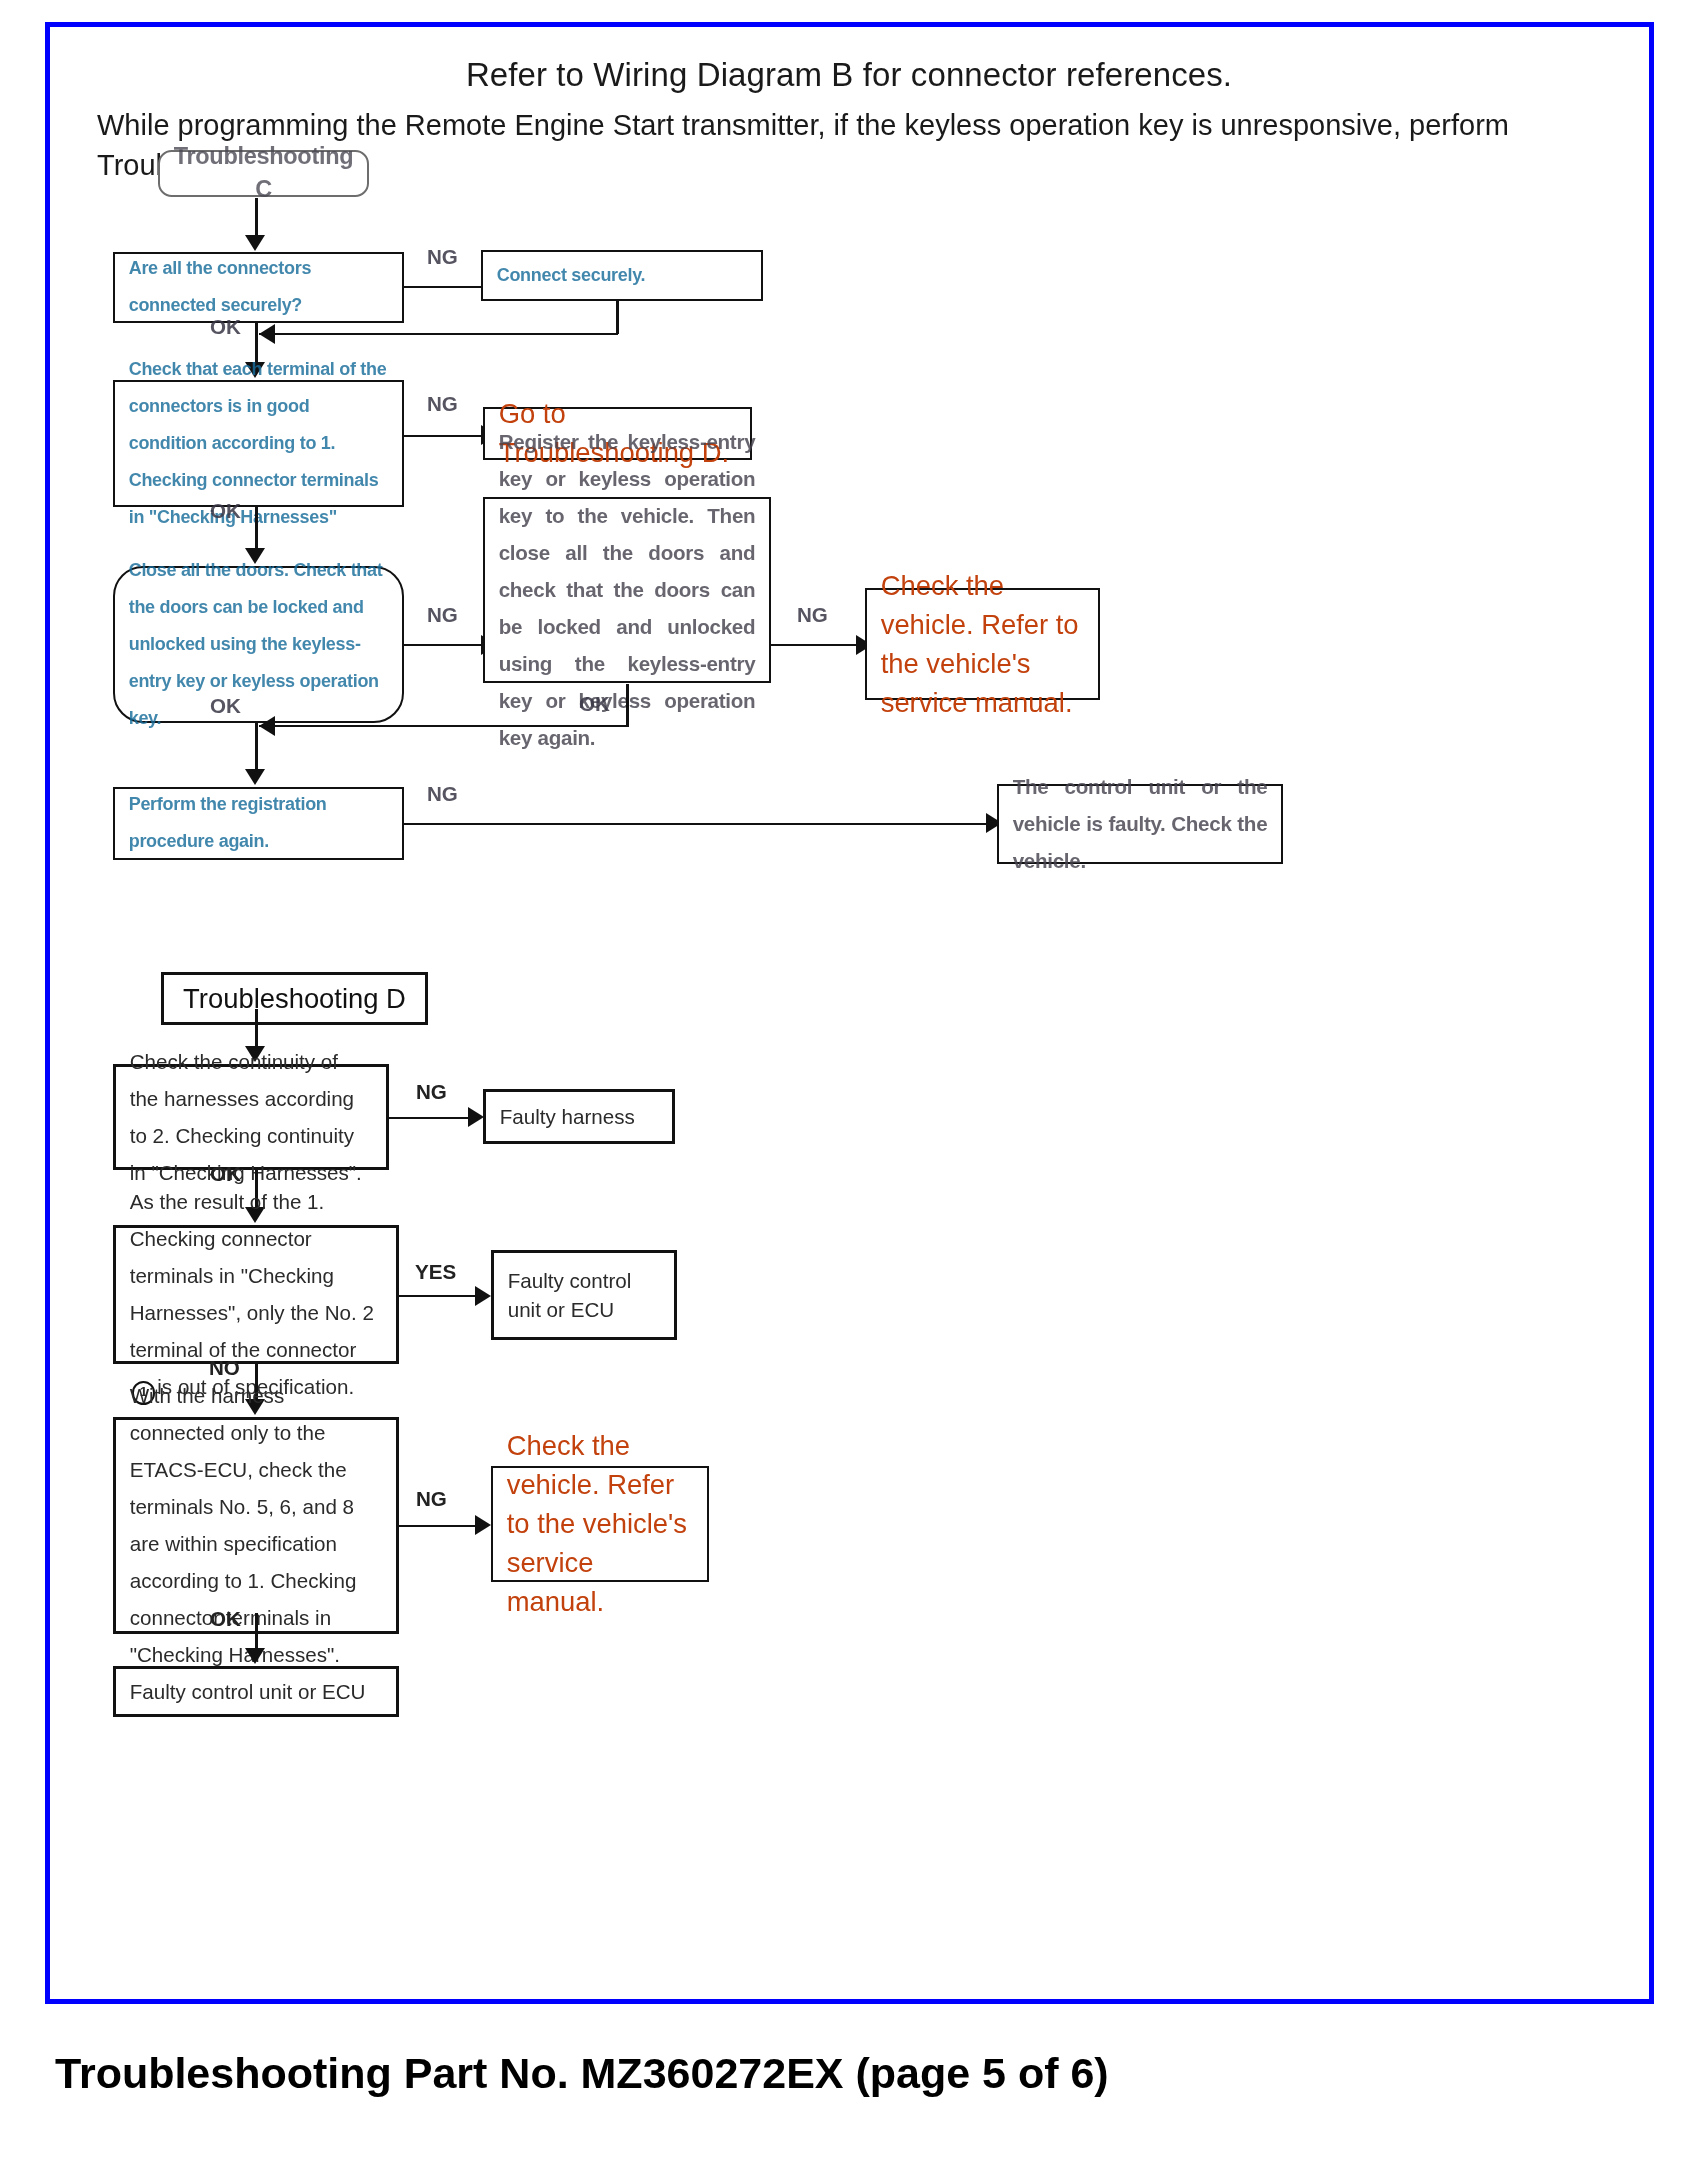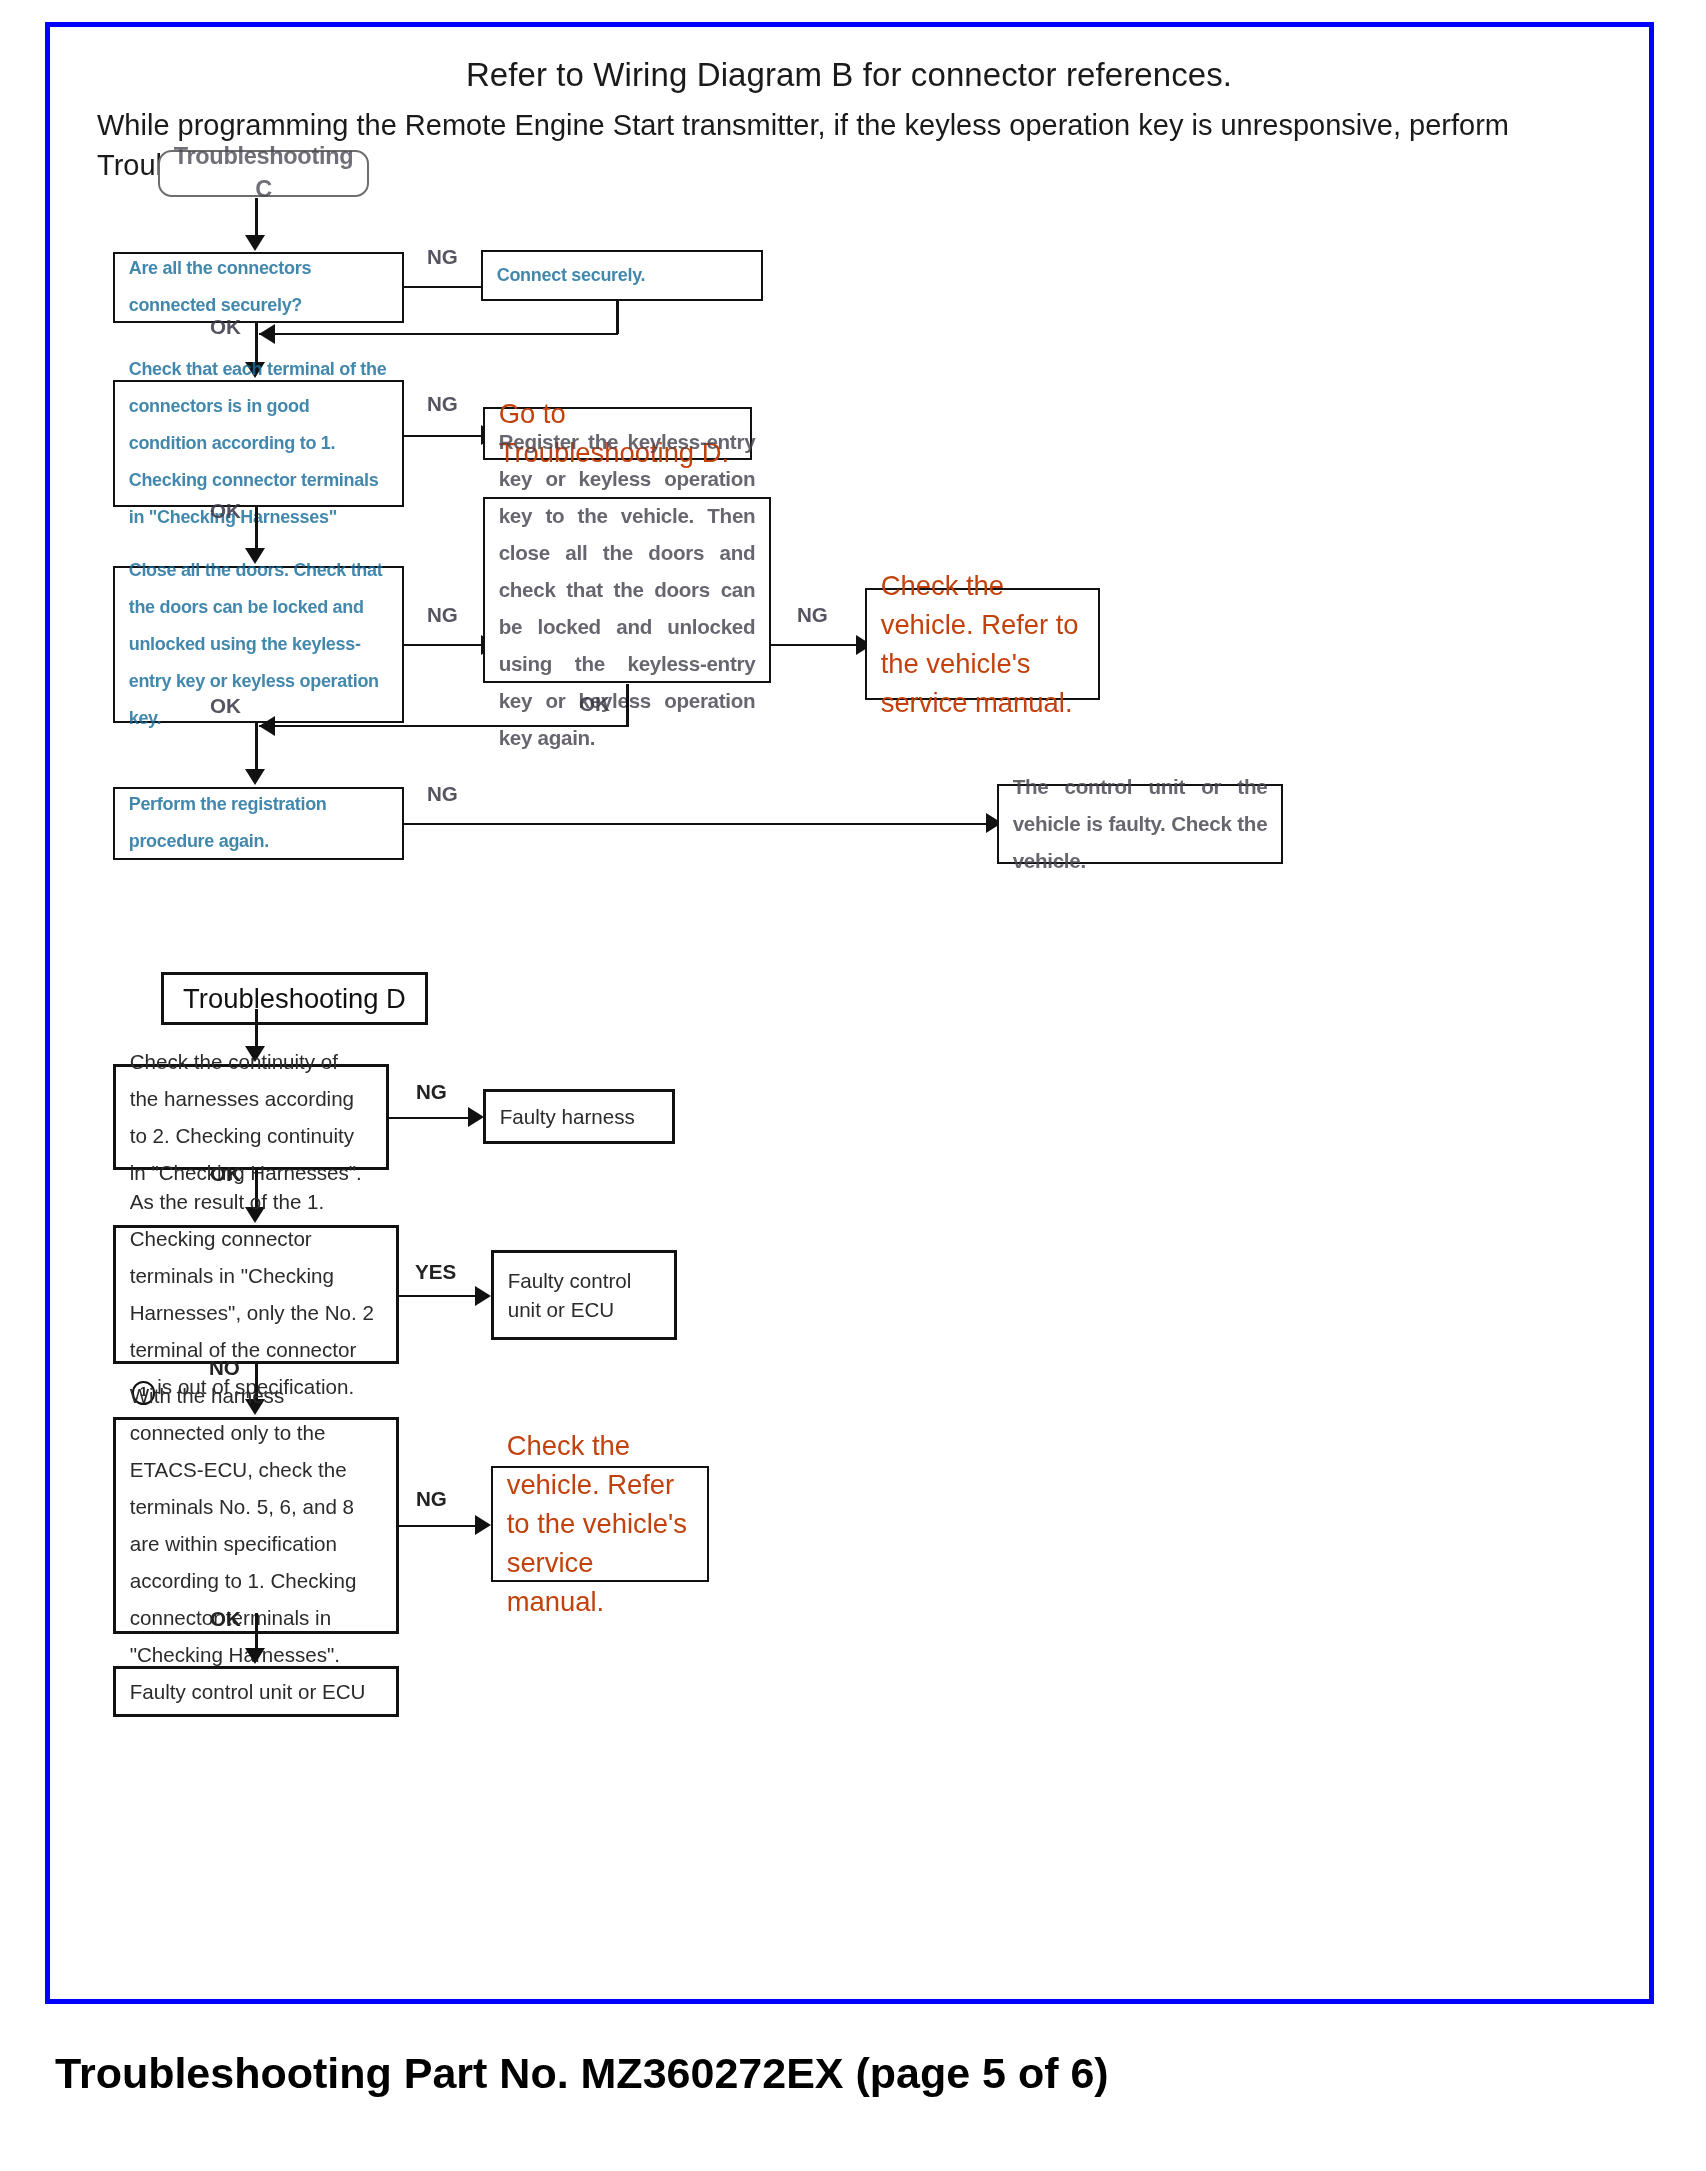--- a/index.html
+++ b/index.html
@@ -219,21 +219,21 @@
     <div class="arrow-right" style="left:431px; top:398px;"></div>
     <div class="blabel faded" style="left:377px; top:365px;">NG</div>
     <div class="box" style="left:433px; top:380px; width:269px; height:53px;">
       <div class="txt t-crisp">Go to Troubleshooting D.</div>
     </div>
 
     <div class="vline" style="left:205px; top:480px; height:46px;"></div>
     <div class="arrow-down" style="left:195px; top:521px;"></div>
     <div class="blabel faded" style="left:160px; top:472px;">OK</div>
 
-    <div class="box" style="left:63px; top:539px; width:291px; height:157px;">
+    <div class="box" style="left:63px; top:539px; width:291px; height:157px;border-radius:30px;">
       <div class="txt t-faded">Close all the doors. Check that the doors can be locked and unlocked using the keyless-entry key or keyless operation key.</div>
     </div>
     <div class="hline" style="left:354px; top:617px; width:82px;"></div>
     <div class="arrow-right" style="left:431px; top:608px;"></div>
     <div class="blabel faded" style="left:377px; top:576px;">NG</div>
 
     <div class="box" style="left:433px; top:470px; width:288px; height:186px;">
       <div class="txt t-faded-j">Register the keyless-entry key or keyless operation key to the vehicle. Then close all the doors and check that the doors can be locked and unlocked using the keyless-entry key or keyless operation key again.</div>
     </div>
 

